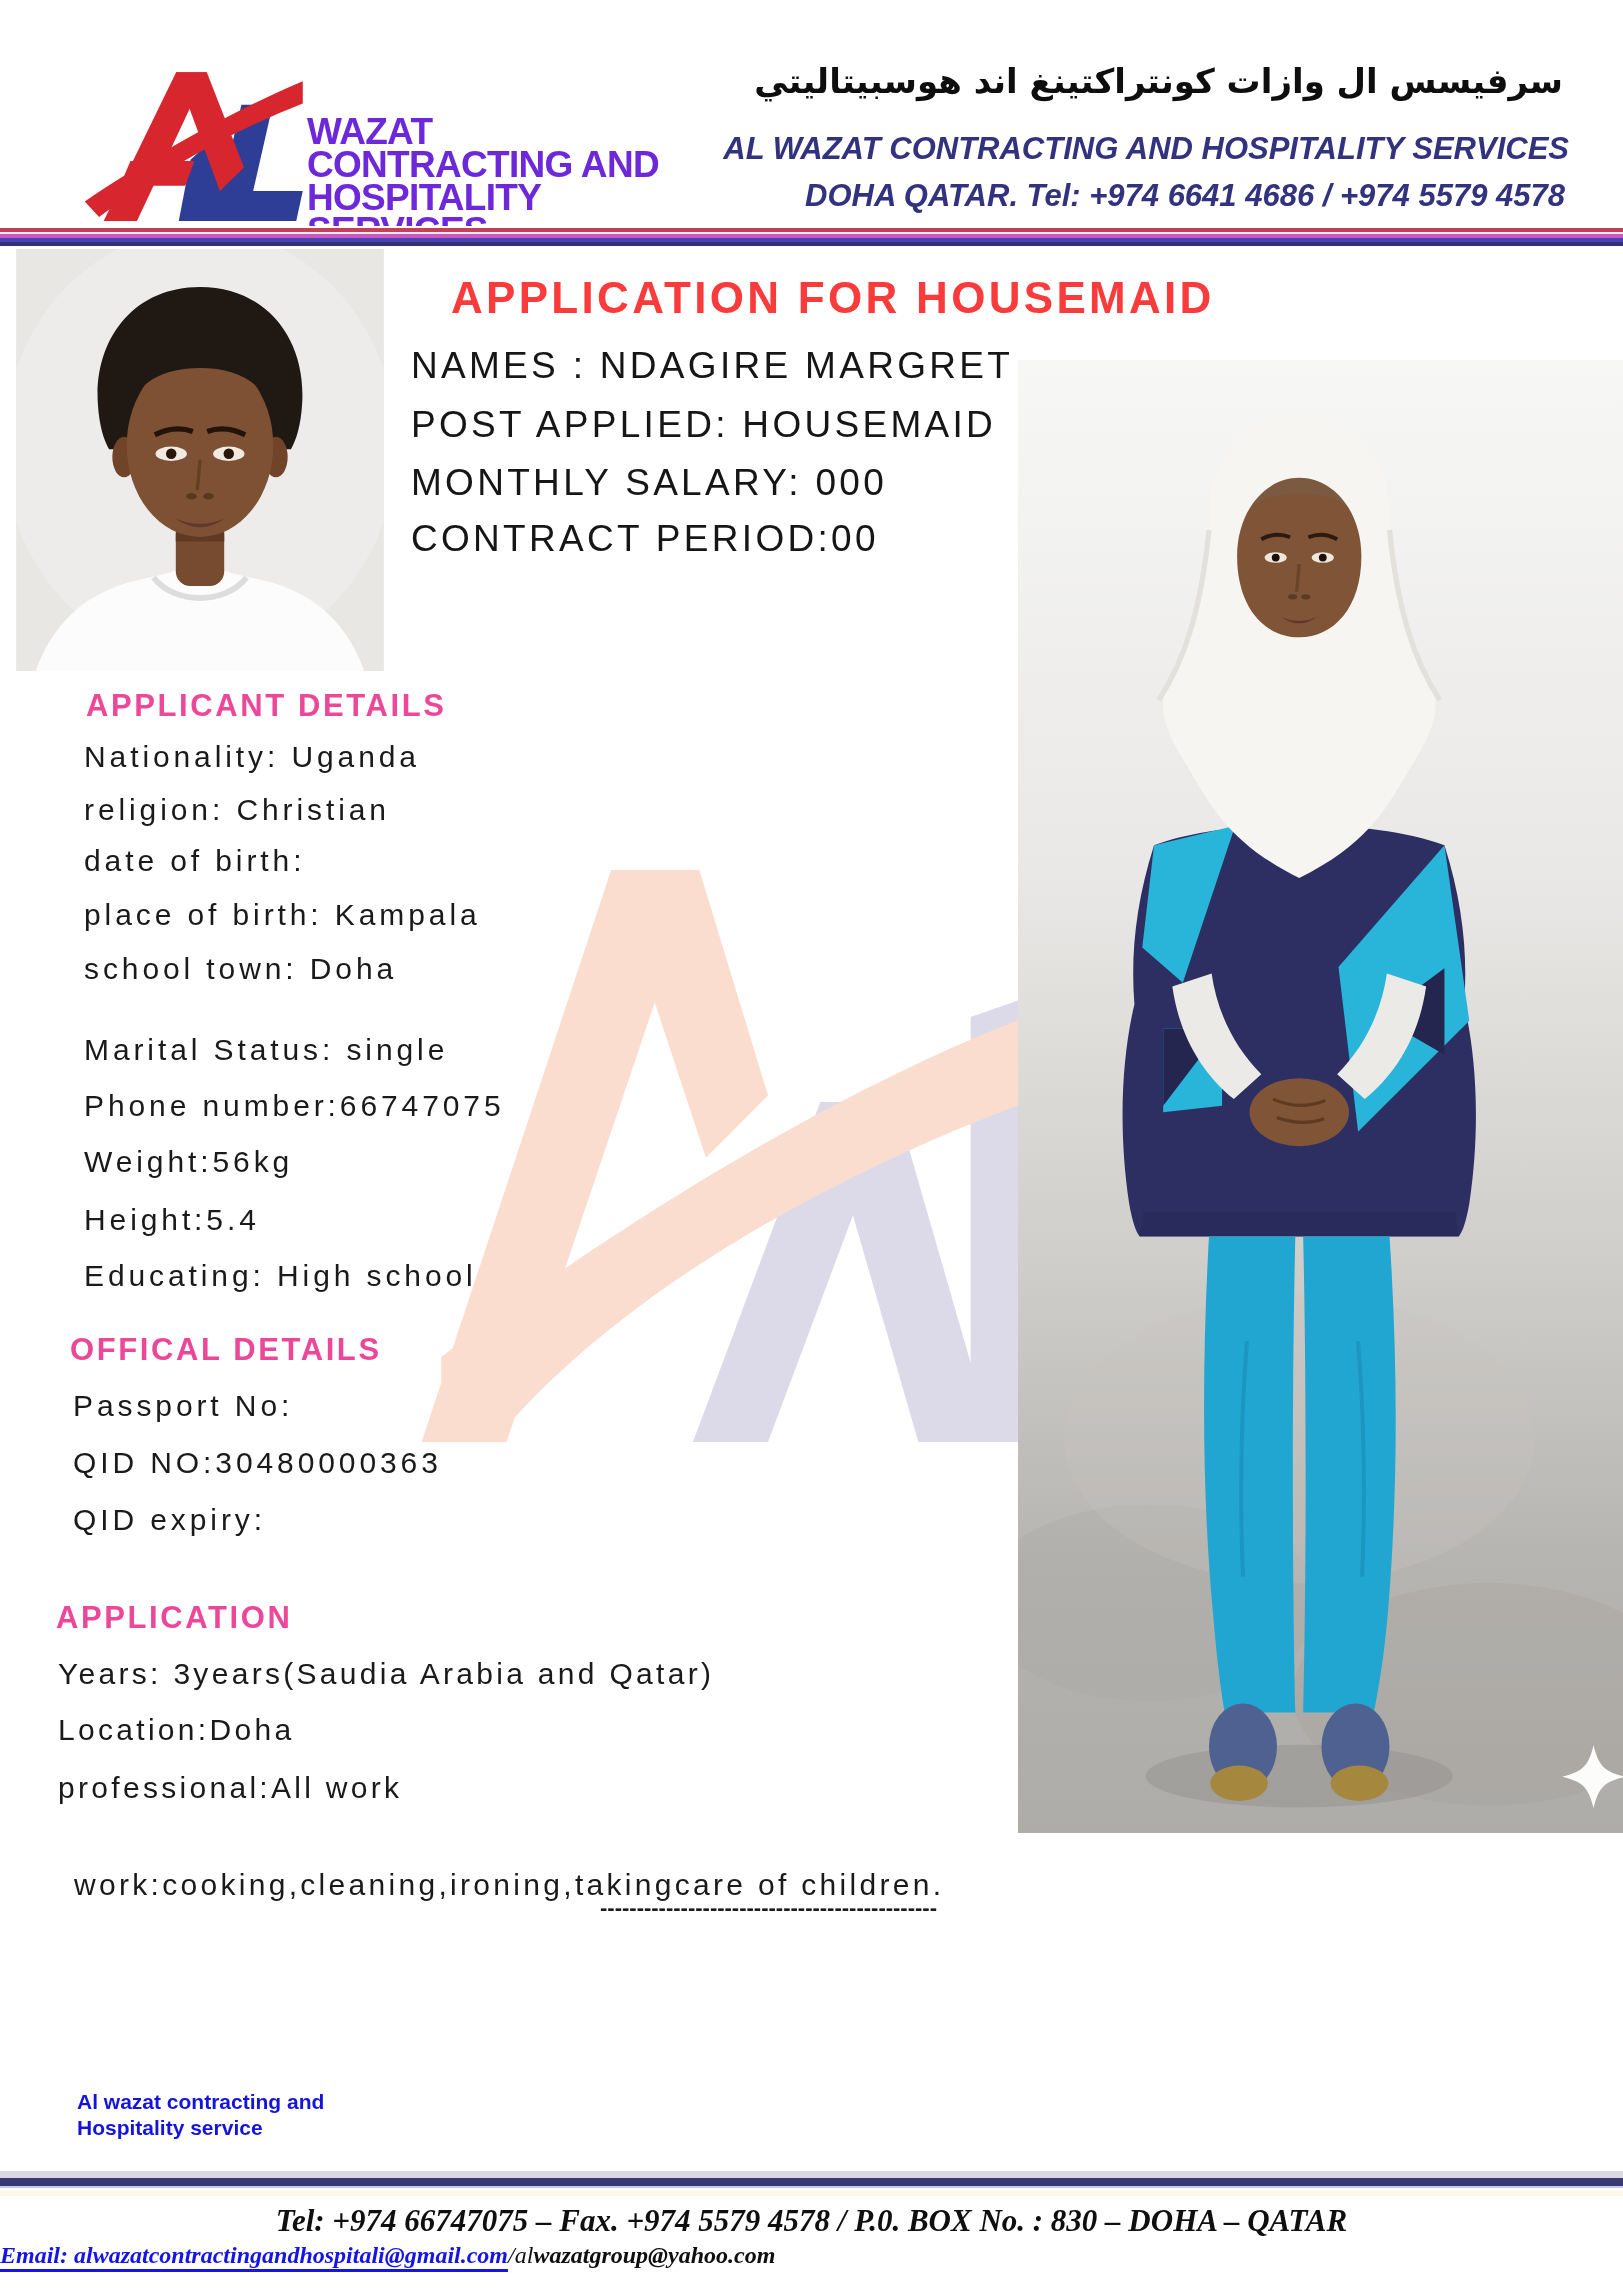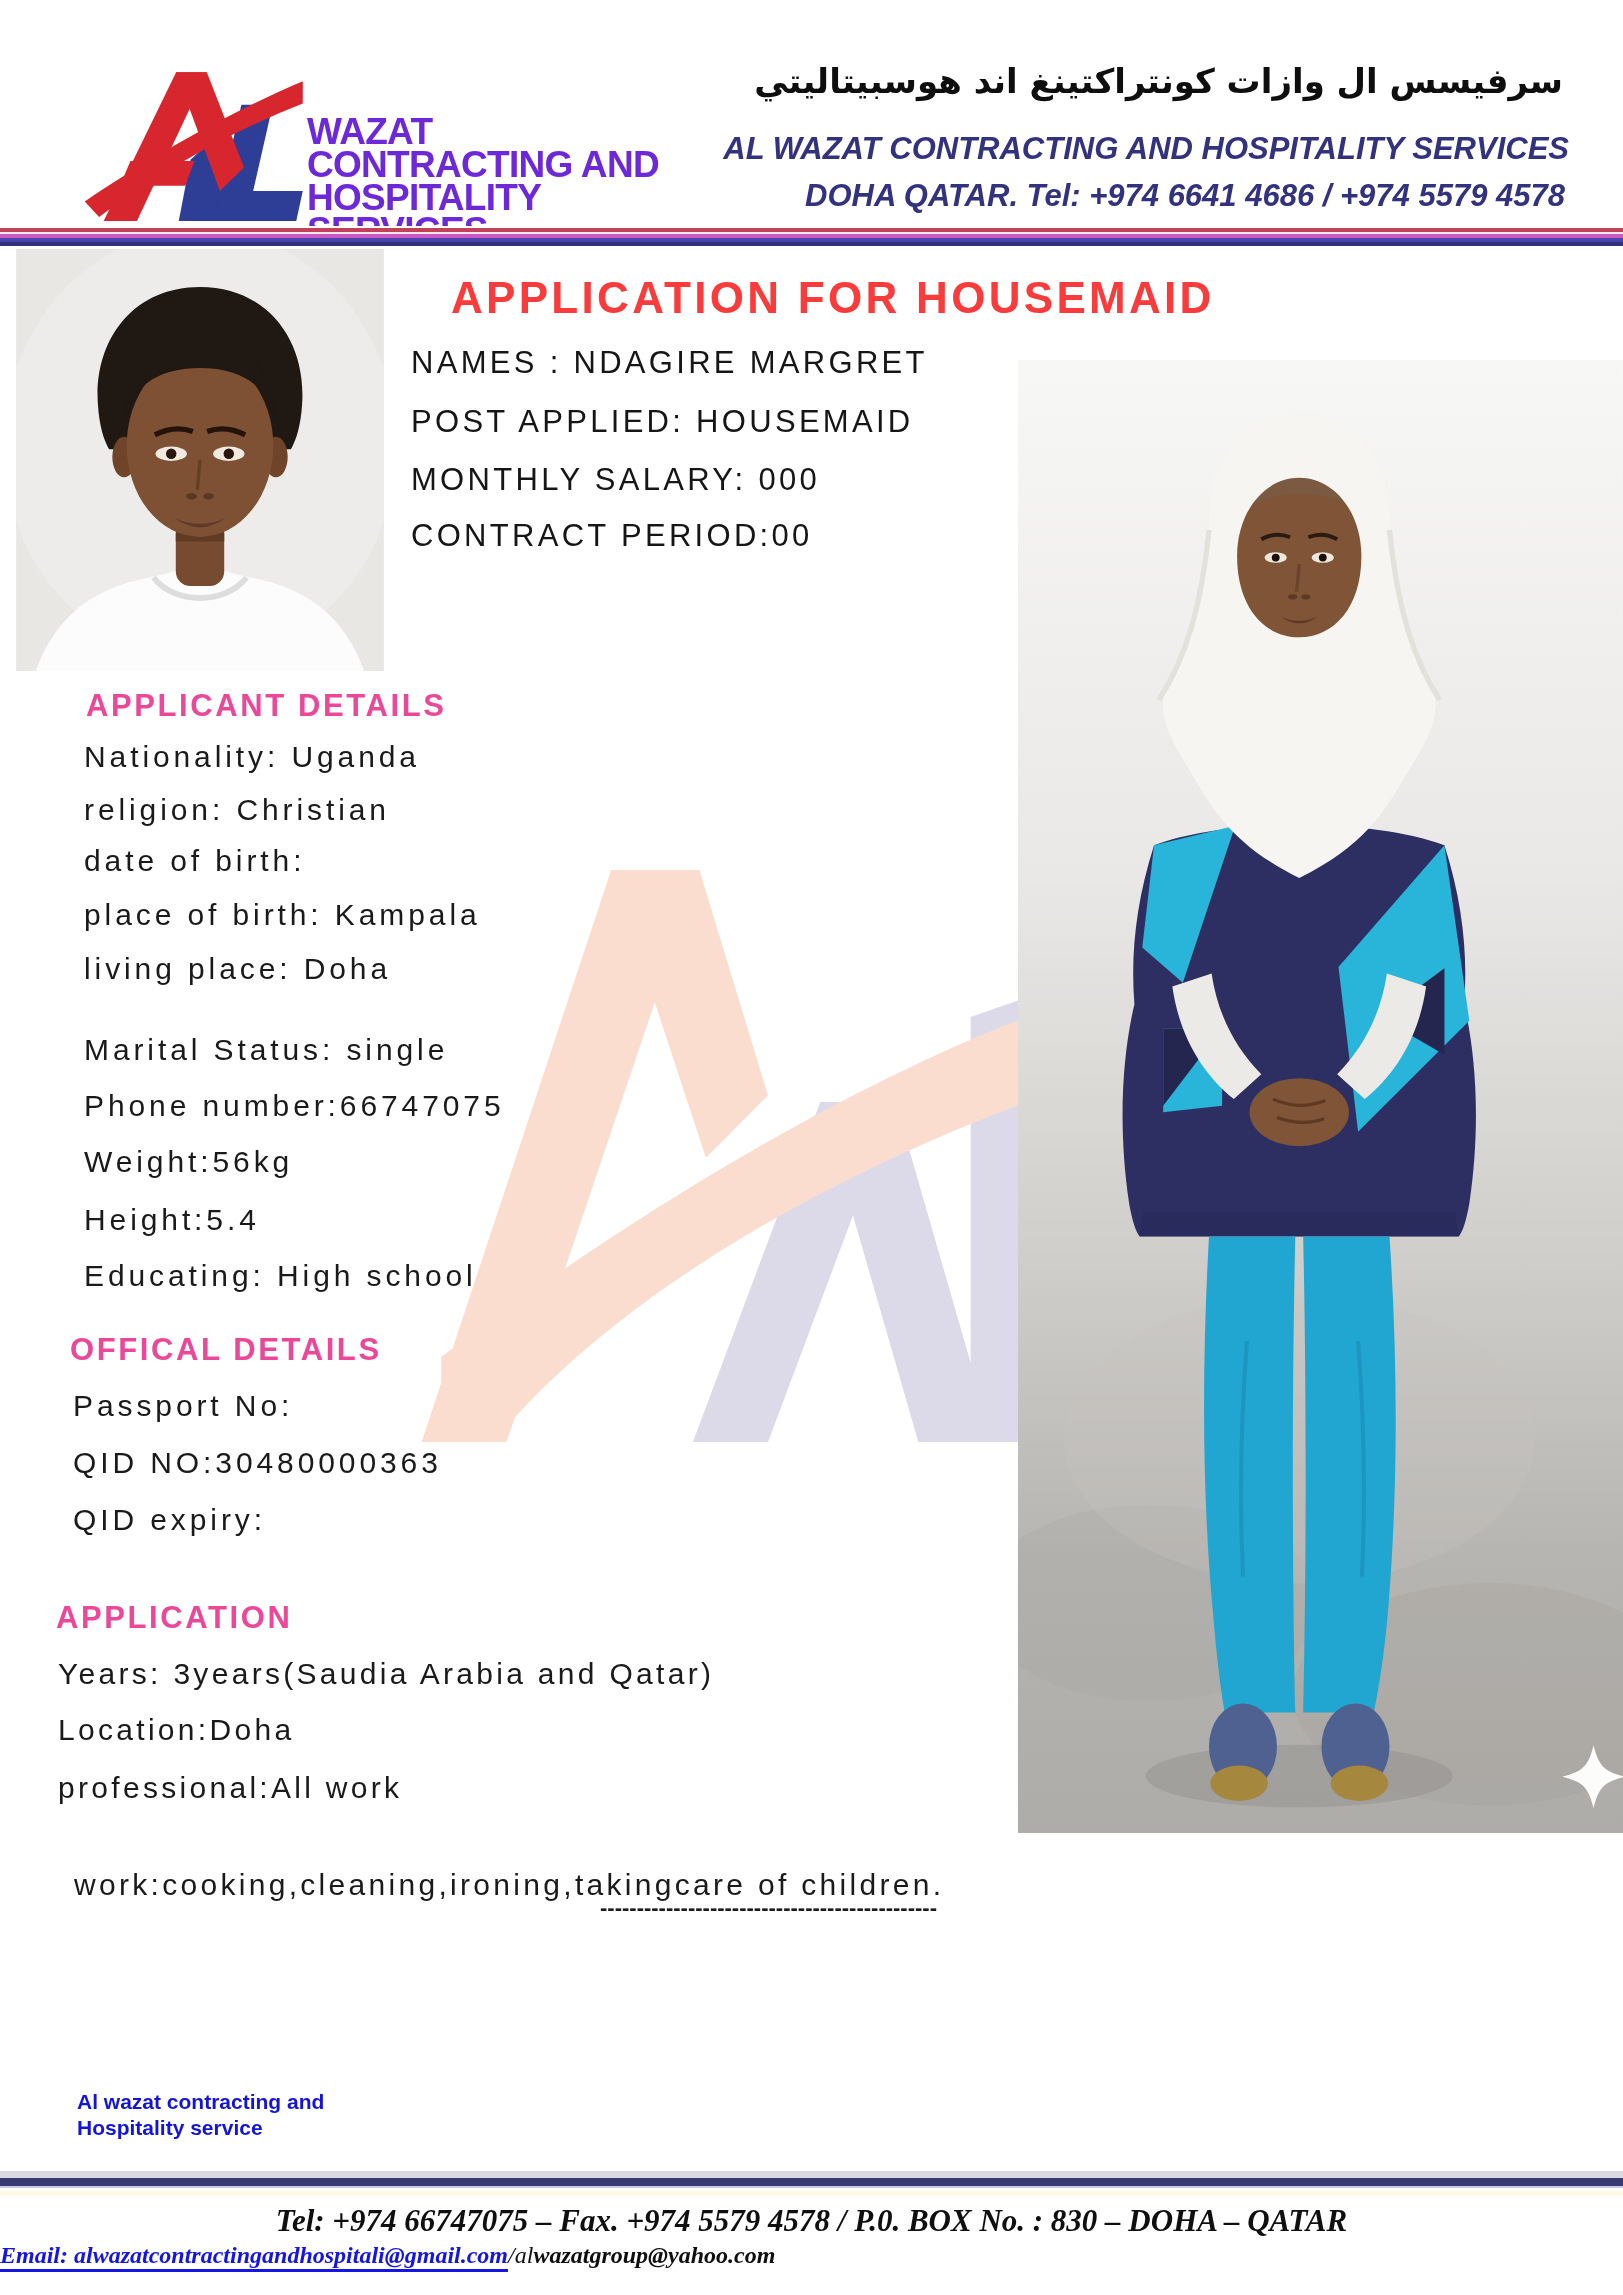--- a/index.html
+++ b/index.html
@@ -27,21 +27,21 @@
       #4a44ae 11.8px,#4a44ae 15.7px,
       #303177 15.7px,#303177 19.6px);}
   
   .portrait{left:16.3px;top:249px;width:368px;height:422px;z-index:1;}
   .fullbody{left:1018px;top:360px;width:605px;height:1473px;z-index:1;}
   
   .watermark{left:402px;top:821px;width:634px;height:621px;z-index:0;}
   
   .doc-title{left:451px;top:273px;width:981px;z-index:2;
     font-size:44px;font-weight:bold;letter-spacing:3.3px;color:#fa3b3b;}
-  .line{z-index:2;font-size:31px;letter-spacing:3.3px;color:#161616;white-space:nowrap;}
+  .line{z-index:2;font-size:37px;letter-spacing:3.3px;color:#161616;white-space:nowrap;}
   .sum-names{left:411px;top:345px;}
   .sum-post{left:411px;top:404px;}
   .sum-salary{left:411px;top:462px;}
   .sum-contract{left:411px;top:518px;}
   .sec-head{z-index:2;font-size:31px;font-weight:bold;letter-spacing:2.6px;color:#ec4899;white-space:nowrap;}
   .row{z-index:2;font-size:30px;letter-spacing:3.9px;color:#1a1a1a;white-space:nowrap;}
   .exp-row{letter-spacing:3.3px;}
   .dash-sep{left:600px;top:1895px;z-index:2;font-size:22px;font-weight:bold;
     letter-spacing:0;color:#1c1c1c;white-space:nowrap;}
   
@@ -192,21 +192,21 @@
   <div class="abs line sum-names">NAMES  : NDAGIRE MARGRET</div>
   <div class="abs line sum-post">POST APPLIED: HOUSEMAID</div>
   <div class="abs line sum-salary">MONTHLY SALARY: 000</div>
   <div class="abs line sum-contract">CONTRACT PERIOD:00</div>
 
   <div class="abs sec-head" style="left:86px;top:688px;">APPLICANT DETAILS</div>
   <div class="abs row" style="left:84px;top:740px;">Nationality: Uganda</div>
   <div class="abs row" style="left:84px;top:793px;">religion: Christian</div>
   <div class="abs row" style="left:84px;top:844px;">date of birth:</div>
   <div class="abs row" style="left:84px;top:898px;">place of birth: Kampala</div>
-  <div class="abs row" style="left:84px;top:952px;">living place: Doha</div>
+  <div class="abs row" style="left:84px;top:952px;">school town: Doha</div>
   <div class="abs row" style="left:84px;top:1033px;">Marital Status: single</div>
   <div class="abs row" style="left:84px;top:1089px;">Phone number:66747075</div>
   <div class="abs row" style="left:84px;top:1145px;">Weight:56kg</div>
   <div class="abs row" style="left:84px;top:1203px;">Height:5.4</div>
   <div class="abs row" style="left:84px;top:1259px;">Educating: High school</div>
 
   <div class="abs sec-head" style="left:70px;top:1332px;">OFFICAL DETAILS</div>
   <div class="abs row" style="left:73px;top:1389px;">Passport No:</div>
   <div class="abs row" style="left:73px;top:1446px;">QID NO:30480000363</div>
   <div class="abs row" style="left:73px;top:1503px;">QID expiry:</div>

